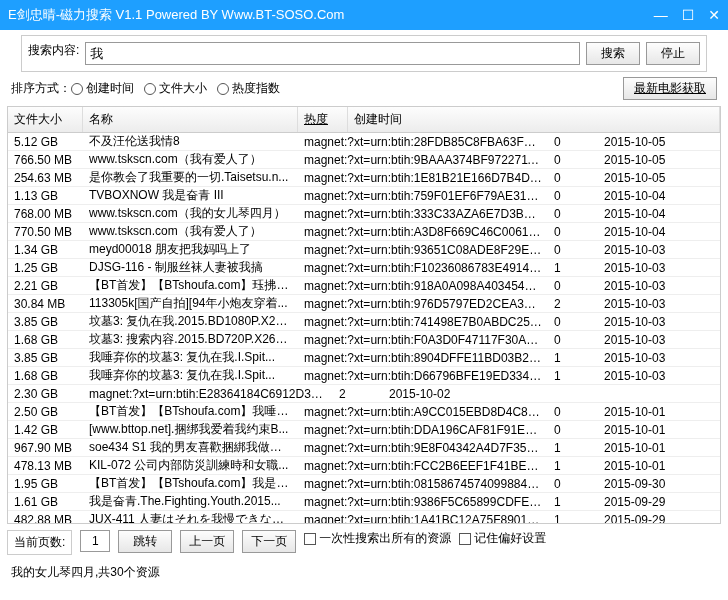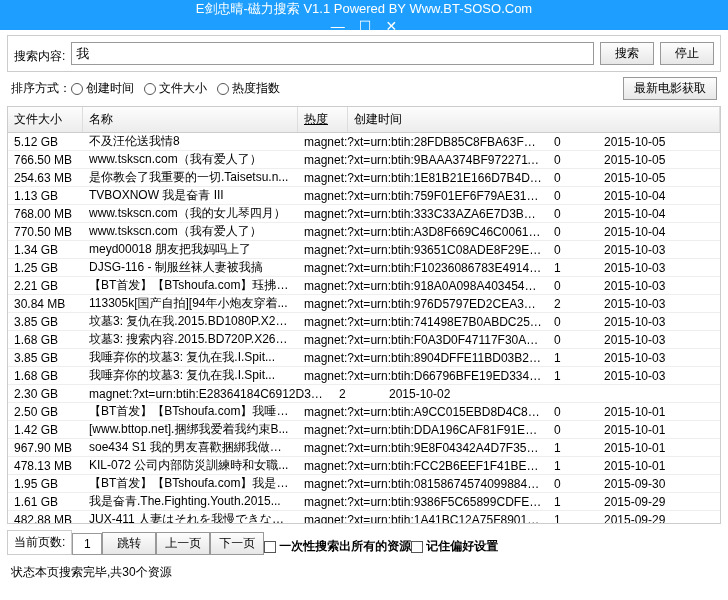--- a/index.html
+++ b/index.html
@@ -1,50 +1,50 @@
 <!DOCTYPE html>
 <html><head>
 <meta charset="utf-8">
 <style>
 * { box-sizing: border-box; margin: 0; padding: 0; font-family: "Microsoft YaHei", SimSun, Arial, sans-serif; }
 body { width: 728px; height: 600px; background: #fff; overflow: hidden; font-size: 12px; }
-.titlebar { background: #1E9FFF; color: #fff; height: 30px; display: flex; align-items: center; padding: 0 8px; flex-direction: column; }
+.titlebar { background: #1E9FFF; color: #fff; height: 30px; display: flex; align-items: center; padding: 0 8px; }
 .title-text { flex: 1; font-size: 13px; }
 .win-btns { display: flex; gap: 14px; }
 .win-btn { color: #fff; cursor: pointer; font-size: 14px; }
 .content { padding: 0 5px; }
-.search-row { display: flex; align-items: flex-end; border: 1px solid #ccc; margin: 5px 2px; padding: 6px; gap: 6px; }
+.search-row { display: flex; align-items: flex-start; border: 1px solid #ccc; margin: 5px 16px; padding: 6px; gap: 6px; }
 .search-label { font-size: 12px; }
 .search-input { flex: 1; height: 23px; border: 1px solid #999; padding: 0 4px; font-size: 13px; }
 .btn { height: 23px; width: 54px; background: linear-gradient(#fdfdfd,#e7e7e7); border: 1px solid #999; font-size: 12px; cursor: pointer; }
 .sort-row { display: flex; align-items: center; margin: 4px 6px 6px 6px; gap: 0; }
 .radio-group { display: flex; gap: 10px; flex: 1; }
 .radio-item { display: flex; align-items: center; gap: 3px; font-size: 12px; }
 .radio-circle { width: 12px; height: 12px; border: 1px solid #555; border-radius: 50%; display: inline-block; }
-.movie-btn { height: 23px; padding: 0 10px; background: linear-gradient(#fdfdfd,#e7e7e7); border: 1px solid #999; font-size: 12px; cursor: pointer; }
+.movie-btn { height: 23px; padding: 0 10px; background: linear-gradient(#fdfdfd,#e7e7e7); border: 1px solid #999; font-size: 12px; cursor: pointer; text-decoration: underline; }
 .table-wrap { border: 1px solid #ccc; margin: 0 2px; }
 .table-head { display: flex; background: linear-gradient(#fdfdfd,#ececec); border-bottom: 1px solid #ccc; }
 .th { padding: 4px 6px; border-right: 1px solid #ddd; font-size: 12px; }
 .th-size { width: 75px; }
 .th-name { width: 215px; }
 .th-addr { width: 250px; }
 .th-heat { width: 50px; text-decoration: underline; }
 .th-date { flex: 1; }
 .table-body { height: 390px; overflow-y: scroll; }
 .row { display: flex; border-bottom: 1px solid #eee; font-size: 12px; font-family: Tahoma, SimSun, monospace; height: 18px; align-items: center; }
 .td { padding: 0 6px; overflow: hidden; white-space: nowrap; text-overflow: ellipsis; }
 .td-size { width: 75px; }
 .td-name { width: 215px; }
 .td-addr { width: 250px; }
 .td-heat { width: 50px; }
 .td-date { flex: 1; }
-.pager { display: flex; align-items: flex-end; margin: 6px 2px; gap: 0; }
+.pager { display: flex; align-items: flex-start; margin: 6px 2px; gap: 8px; }
 .page-label { border: 1px solid #ccc; padding: 3px 6px; font-size: 12px; }
 .page-input { width: 30px; height: 22px; border: 1px solid #999; text-align: center; font-size: 12px; }
-.check-item { display: flex; align-items: center; gap: 3px; font-size: 12px; font-weight: bold; }
+.check-item { display: flex; align-items: center; gap: 3px; font-size: 12px; }
 .check-box { width: 12px; height: 12px; border: 1px solid #555; display: inline-block; }
 .status { padding: 3px 6px; font-size: 12px; }
 ::-webkit-scrollbar { width: 16px; }
 ::-webkit-scrollbar-track { background: #f0f0f0; }
 ::-webkit-scrollbar-thumb { background: #c7c7c7; border: 1px solid #a8a8a8; }
 </style>
 </head>
 <body>
 
 <div class="titlebar">
@@ -263,14 +263,14 @@
     <label class="check-item">
         <span class="check-box"></span>
         <span>一次性搜索出所有的资源</span>
       </label>
     <label class="check-item">
         <span class="check-box"></span>
         <span>记住偏好设置</span>
       </label>
   </div>
 
-  <div class="status">状态本页搜索完毕,共30个资源</div>
+  <div class="status">我的女儿琴四月,共30个资源</div>
 </div>
 
 </body></html>

